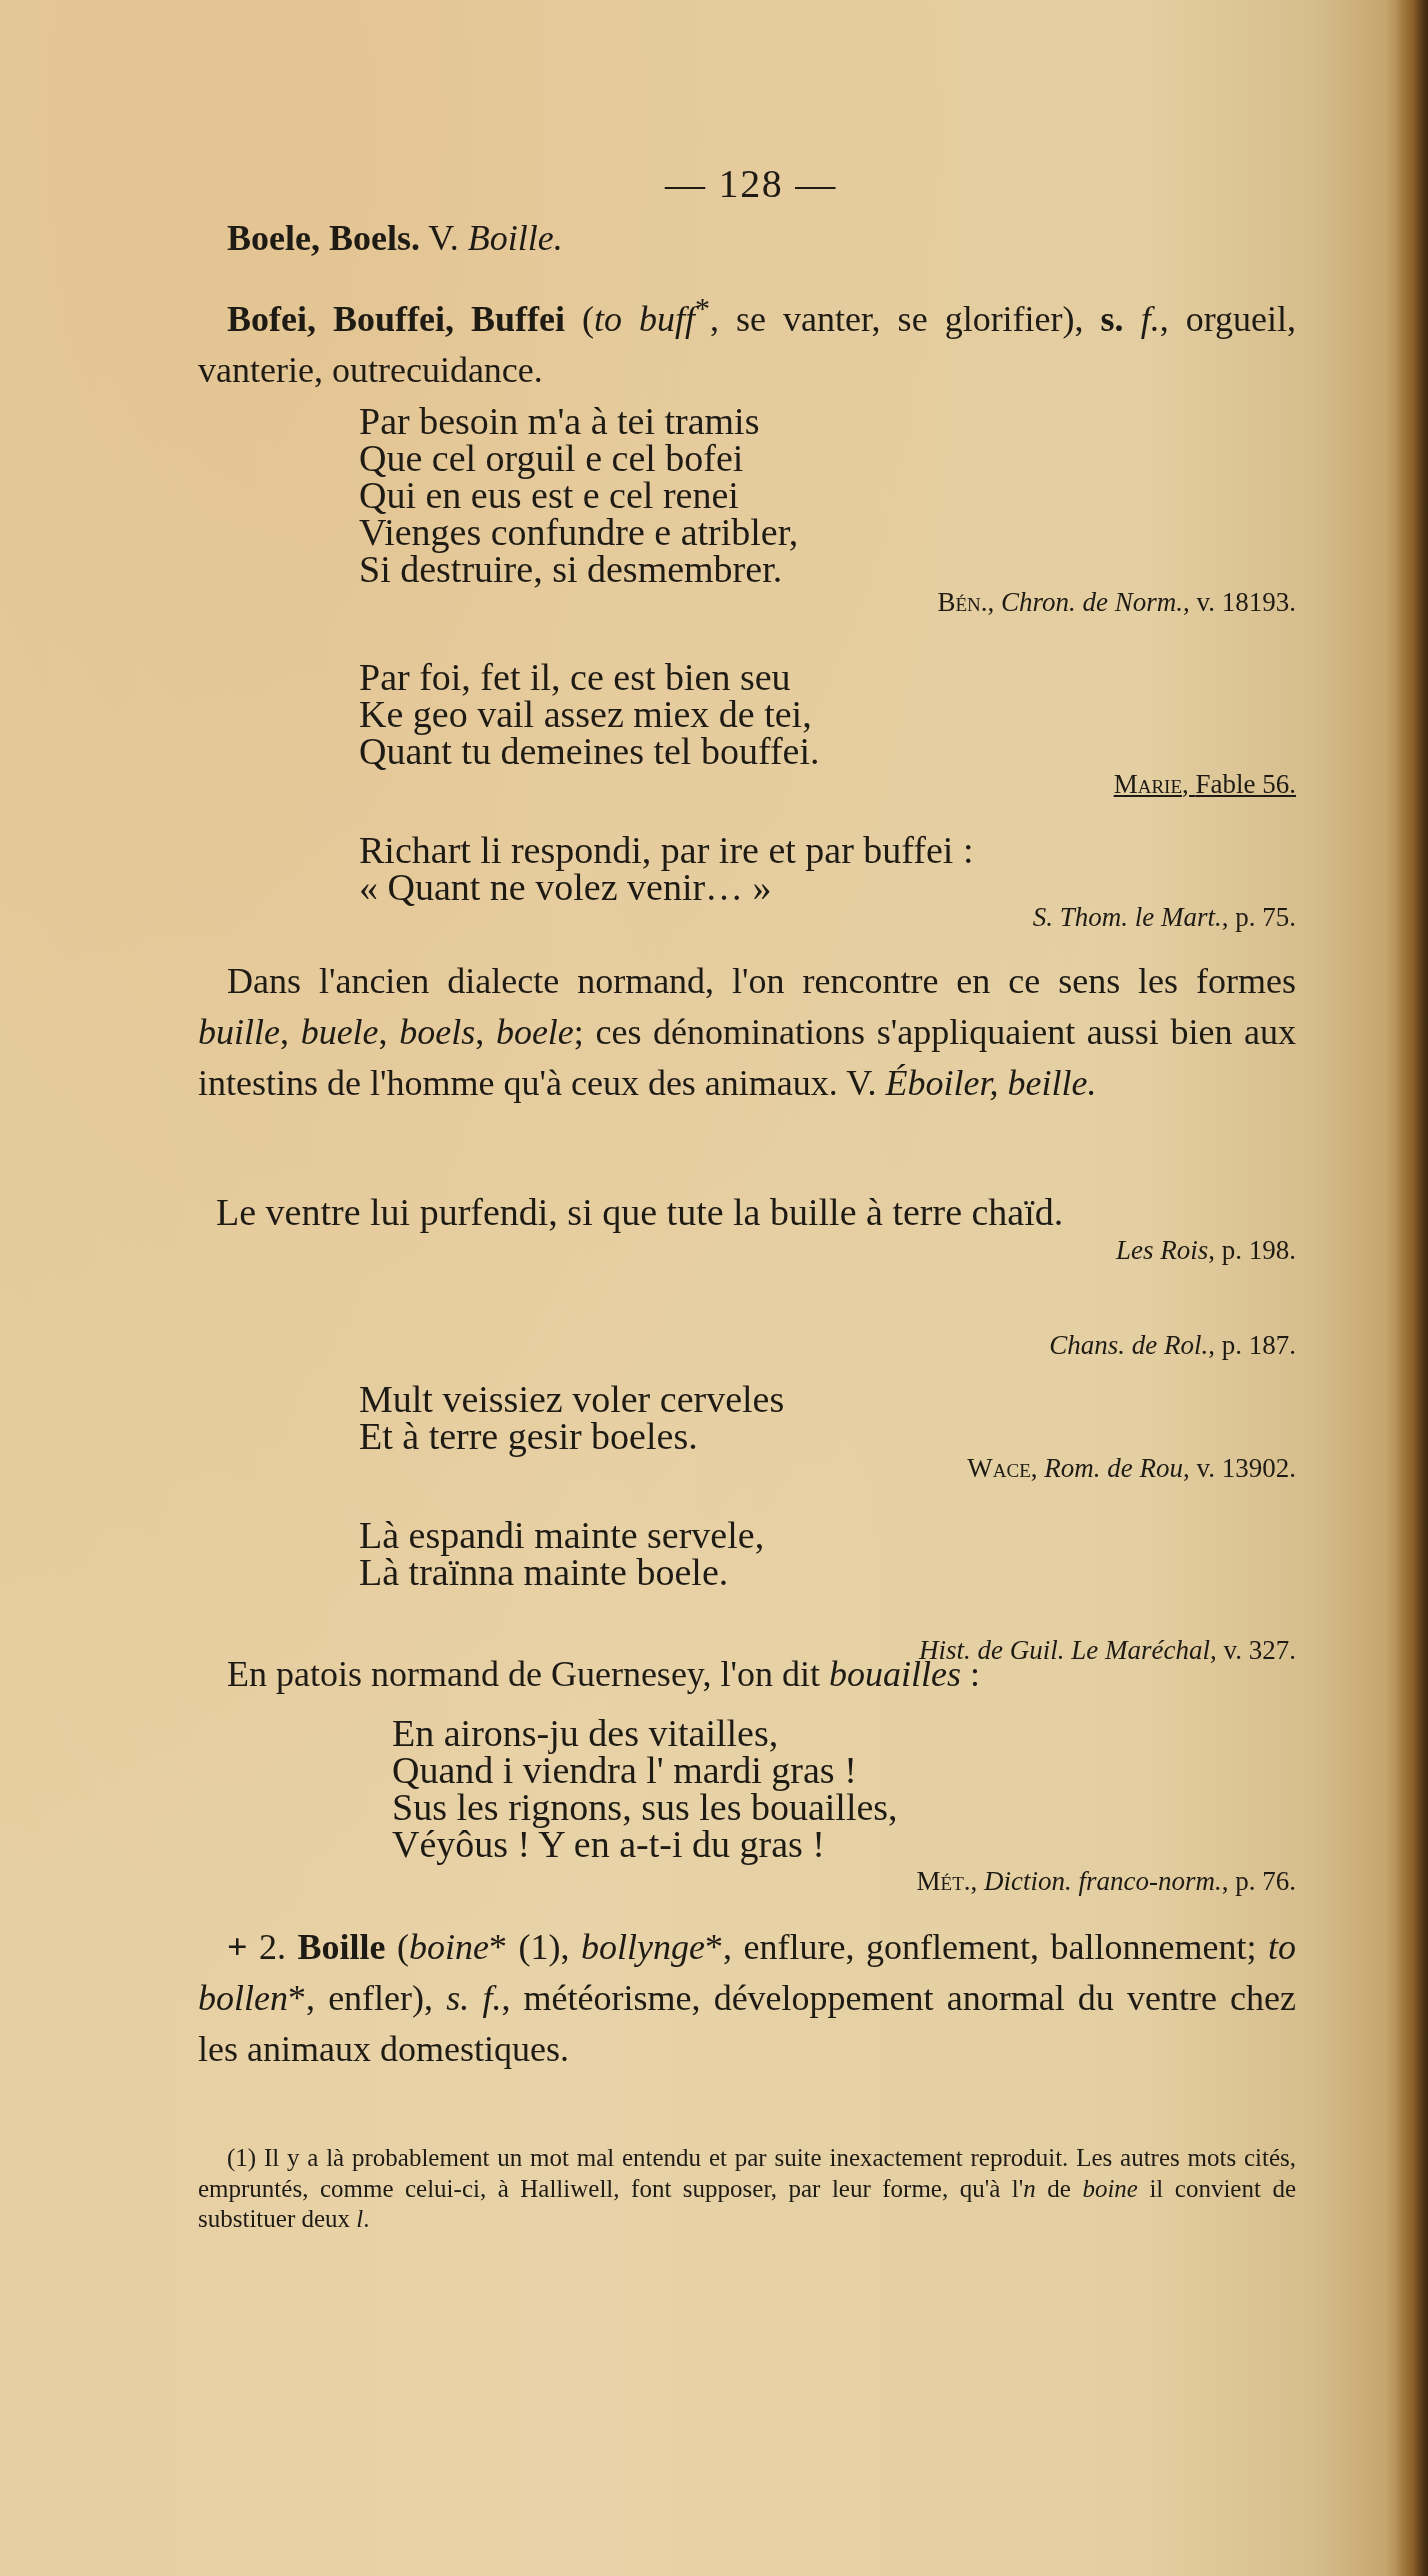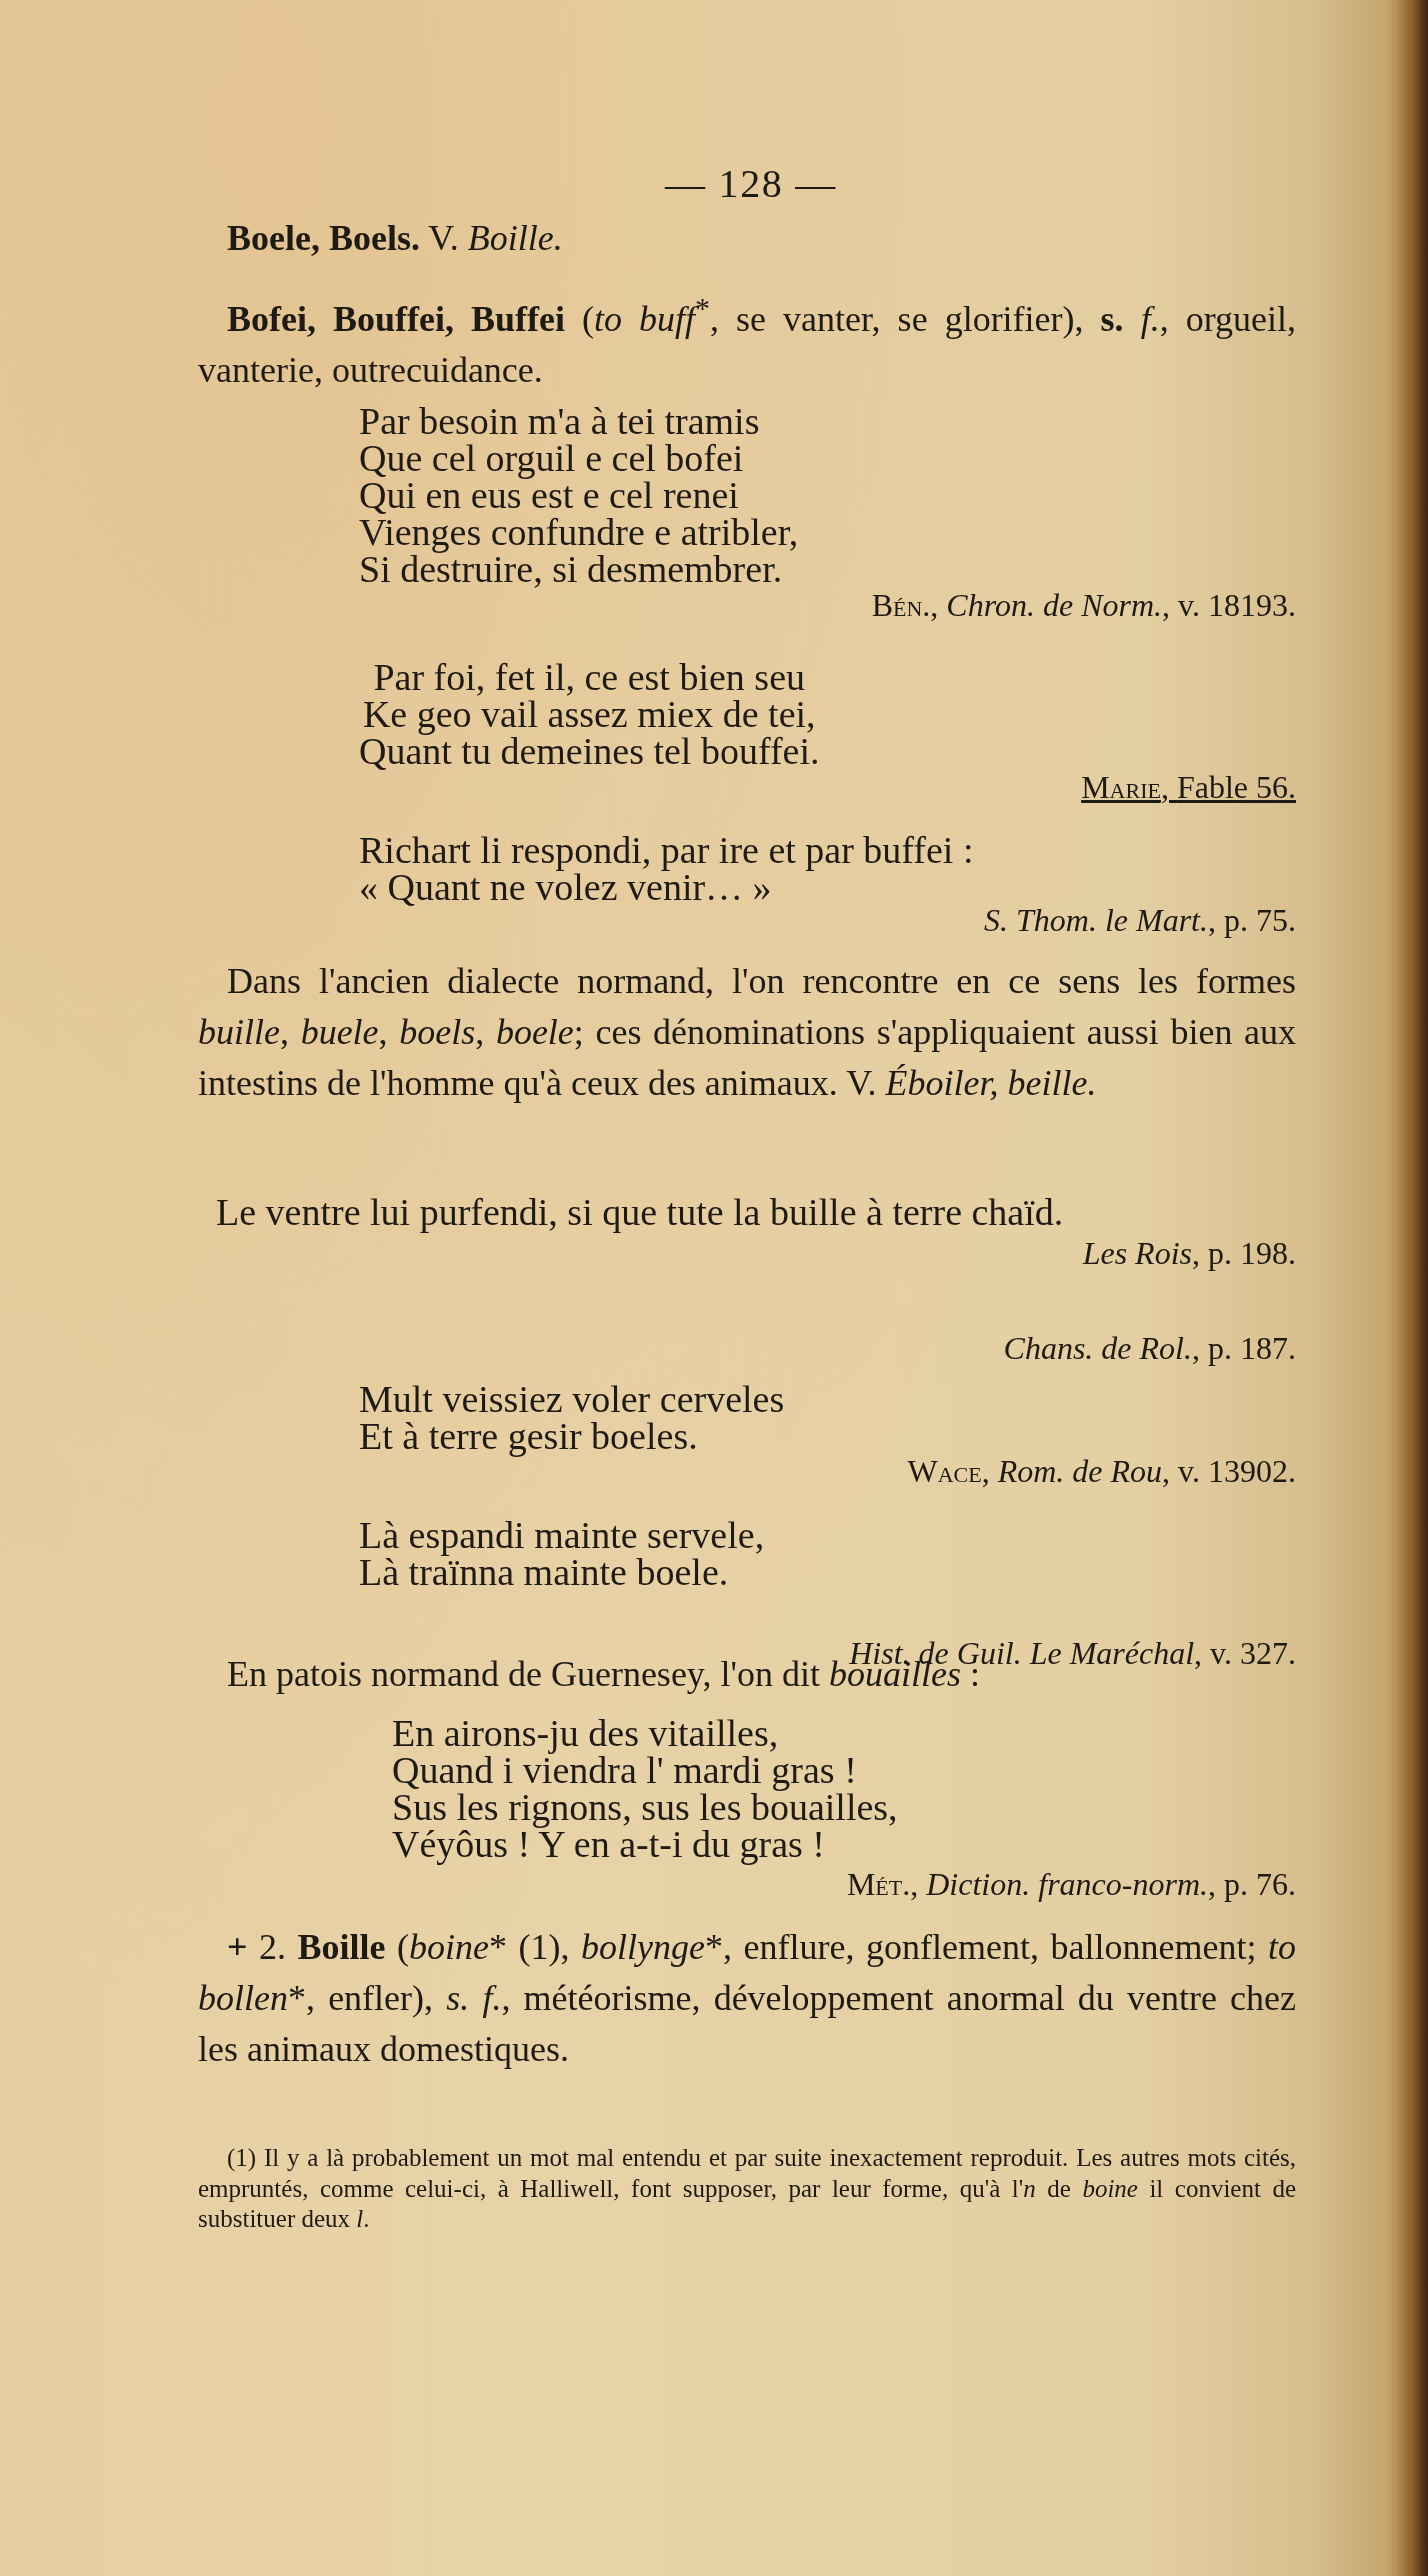--- a/index.html
+++ b/index.html
@@ -15,21 +15,21 @@
     background: linear-gradient(90deg, rgba(0,0,0,0), rgba(120,80,30,0.5) 50%, #3a2410 100%); }
   .page { position:absolute; left:0; top:15px; width:1429px; height:2576px; }
   .pagenum { position:absolute; top:145px; left:0; width:1502px; text-align:center; font-size:40px; letter-spacing:1.7px; }
   .blk { position:absolute; left:198px; width:1098px; }
   .entry { font-size:36px; line-height:51px; text-align:justify; }
   .entry .first { text-indent:29px; }
   b { font-weight:bold; }
   i { font-style:italic; }
   .sc { font-variant:small-caps; }
   .quote { position:absolute; font-size:38px; line-height:37px; }
-  .cite { position:absolute; right:133px; font-size:32px; text-align:right; white-space:nowrap; }
+  .cite { position:absolute; right:133px; font-size:27px; text-align:right; white-space:nowrap; }
   .foot { font-size:25px; line-height:30.5px; text-align:justify; }
   .plus { font-weight:bold; }
 </style>
 </head>
 <body>
 
 <div class="tint"></div>
 <div class="binding"></div>
 
 <div class="page">
@@ -52,21 +52,21 @@
     <div>Par besoin m'a à tei tramis</div>
     <div>Que cel orguil e cel bofei</div>
     <div>Qui en eus est e cel renei</div>
     <div>Vienges confundre e atribler,</div>
     <div>Si destruire, si desmembrer.</div>
   </div>
   <div class="cite" style="top:572px;">
     <span class="sc">Bén.</span><span>, </span><i>Chron. de Norm.</i><span>, v. 18193.</span>
   </div>
 
-  <div class="quote" style="left:359px; top:644px;text-align:center;">
+  <div class="quote" style="left:359px; top:644px;">
     <div>Par foi, fet il, ce est bien seu</div>
     <div>Ke geo vail assez miex de tei,</div>
     <div>Quant tu demeines tel bouffei.</div>
   </div>
   <div class="cite" style="top:754px;text-decoration:underline;">
     <span class="sc">Marie</span><span>, </span><span>Fable 56.</span>
   </div>
 
   <div class="quote" style="left:359px; top:817px;">
     <div>Richart li respondi, par ire et par buffei :</div>

